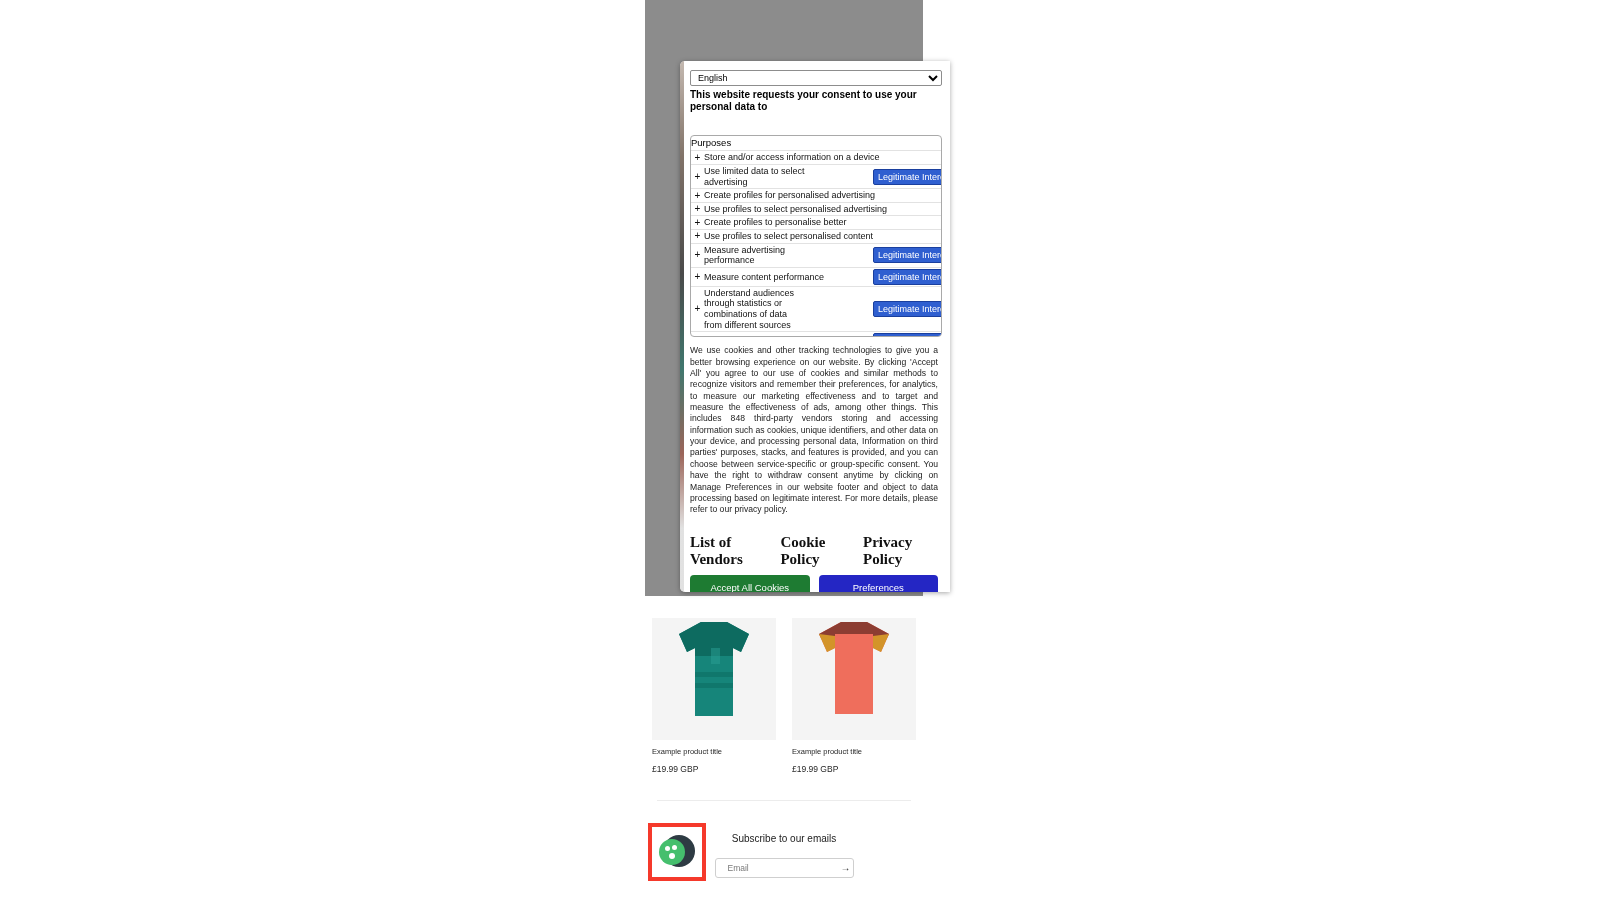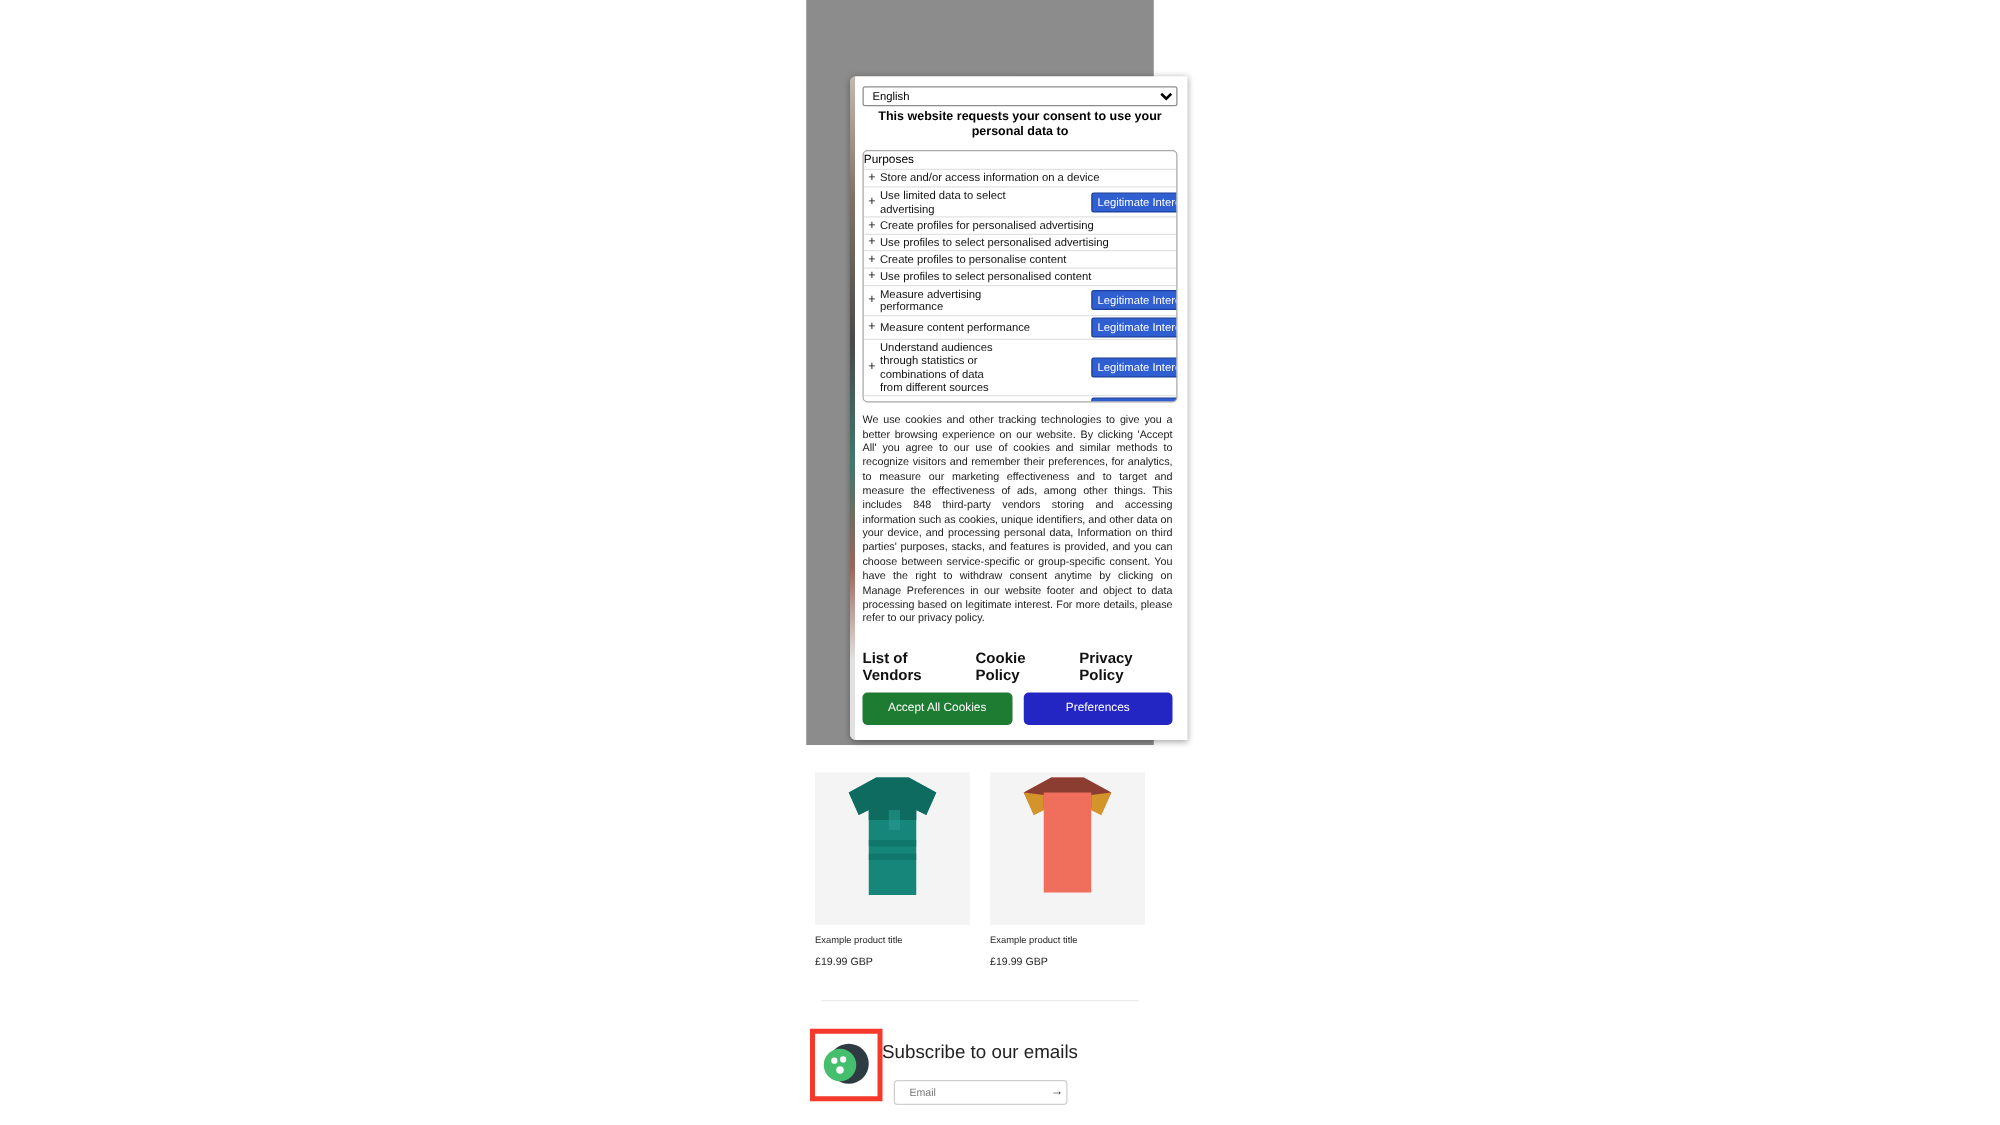--- a/index.html
+++ b/index.html
@@ -57,21 +57,21 @@
   .tee { position: absolute; left: 50%; transform: translateX(-50%); top: -14px; }
   .product-title { font-size: 7.5px; color: #262626; margin-top: 7px; }
   .product-price { font-size: 8.5px; color: #262626; margin-top: 8px; }
 
   .newsletter {
     border-top: 1px solid #ececec;
     margin: 26px 12px 0 12px;
     padding-top: 32px;
     text-align: center;
   }
-  .newsletter h3 { font-weight: 400; font-size: 15px; color: #212121; margin: 0 0 14px; }
+  .newsletter h3 { font-weight: 400; font-size: 10px; color: #212121; margin: 0 0 14px; }
   .email-wrap {
     width: 139px; height: 20px; margin: 0 auto;
     border: 1px solid #cfcfcf; border-radius: 3px;
     display: flex; align-items: center;
     padding: 0 10px;
   }
   .email-wrap input {
     flex: 1; border: 0; outline: none; background: transparent;
     font-size: 8.5px; color: #333; font-family: "Liberation Sans", sans-serif;
   }
@@ -133,21 +133,21 @@
 
   select#lang-select {
     width: 100%; height: 16px;
     font-size: 9px; font-family: "Liberation Sans", sans-serif;
     border: 1px solid #8d8d8d; border-radius: 2px;
     background: #ffffff; color: #000;
     padding: 0 3px;
   }
   .consent-heading {
     font-size: 10px; font-weight: bold; color: #000;
-    line-height: 1.22; margin: 3px 0 8px; text-align: center;
+    line-height: 1.22; margin: 3px 0 22px;
   }
 
   .purposes-box {
     border: 1px solid #a9a9a9;
     border-radius: 4px;
     height: 202px;
     overflow: hidden;
     background: #ffffff;
   }
   .purposes-title {
@@ -185,22 +185,22 @@
 
   .consent-body {
     font-size: 8.6px; color: #222;
     line-height: 1.32;
     text-align: justify;
     margin: 8px 0 18px;
     padding-right: 4px;
   }
   .policy-links {
     display: flex; justify-content: flex-end; gap: 11px;
-    font-size: 12px; font-weight: bold; color: #111;
-    padding-right: 4px; margin-bottom: 7px;
+    font-size: 15px; font-weight: bold; color: #111;
+    padding-right: 4px; margin-bottom: 7px; font-family: Liberation Serif, serif;
   }
   .policy-links a { color: #111; text-decoration: none; cursor: pointer; }
   .cta-row { display: flex; gap: 9px; padding-right: 4px; }
   .btn {
     flex: 1; height: 26px;
     border: 0; border-radius: 4px;
     color: #ffffff; font-size: 9.5px;
     font-family: "Liberation Sans", sans-serif;
     cursor: pointer;
   }
@@ -310,21 +310,21 @@
         <span class="purpose-label">Create profiles for personalised advertising</span>
       </div>
 
       <div class="purpose-row">
         <span class="purpose-plus">+</span>
         <span class="purpose-label">Use profiles to select personalised advertising</span>
       </div>
 
       <div class="purpose-row">
         <span class="purpose-plus">+</span>
-        <span class="purpose-label">Create profiles to personalise content</span>
+        <span class="purpose-label">Create profiles to personalise better</span>
       </div>
 
       <div class="purpose-row">
         <span class="purpose-plus">+</span>
         <span class="purpose-label">Use profiles to select personalised content</span>
       </div>
 
       <div class="purpose-row">
         <span class="purpose-plus">+</span>
         <span class="purpose-label narrow">Measure advertising performance</span>

